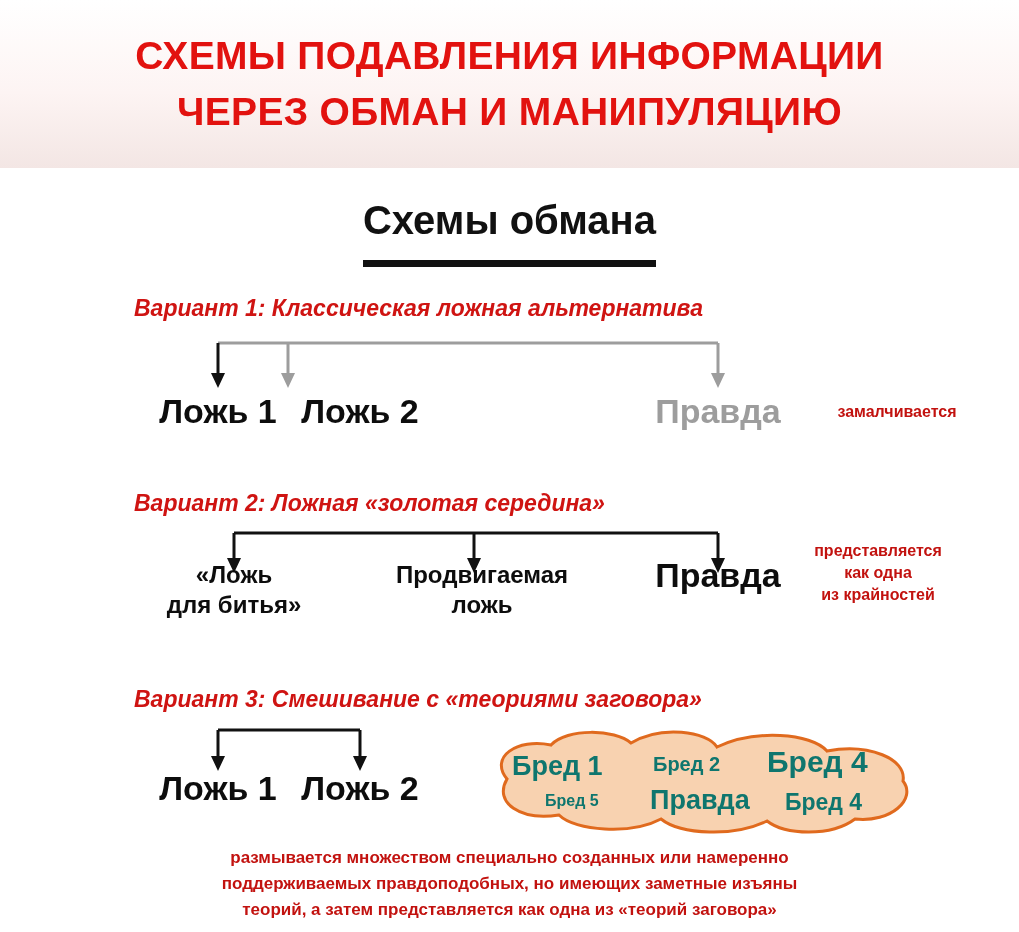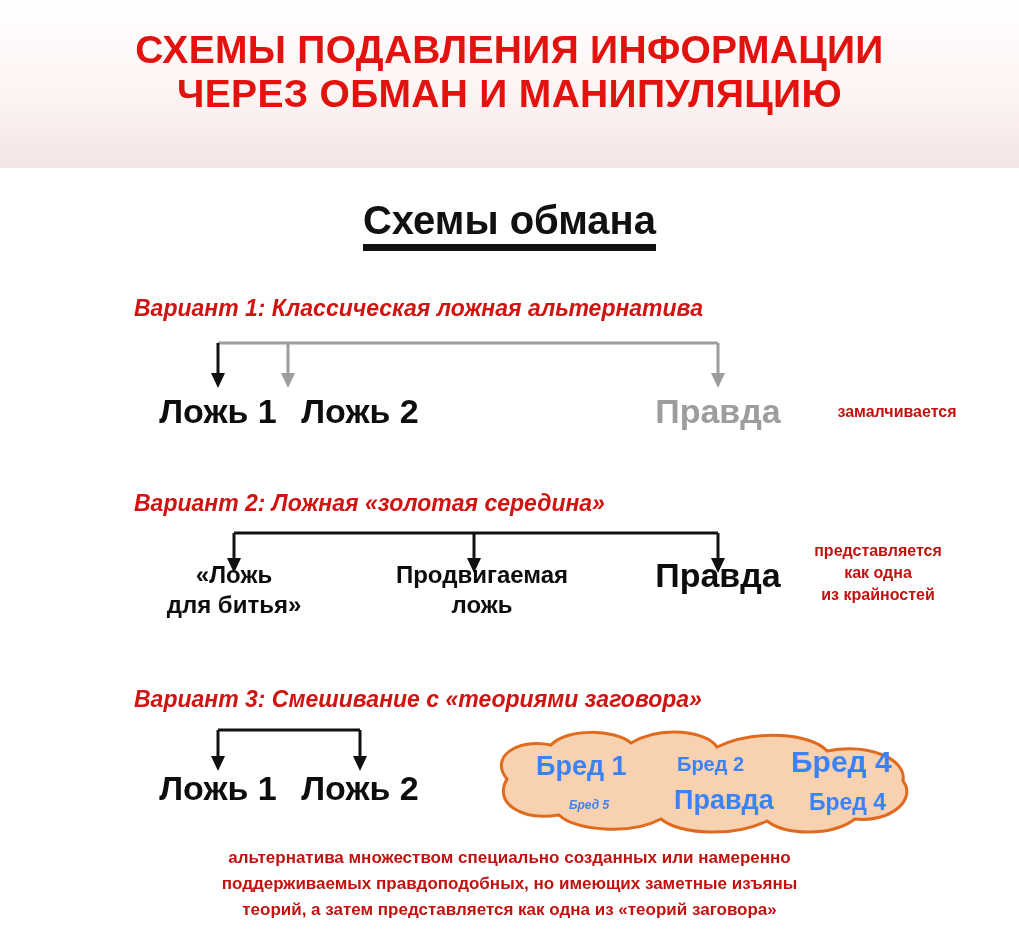--- a/index.html
+++ b/index.html
@@ -25,40 +25,40 @@
   }
   .header-title {
     position: absolute;
     top: 28px;
     left: 0;
     width: 1019px;
     text-align: center;
     color: #e2120f;
     font-weight: bold;
     font-size: 39px;
-    line-height: 44px;
+    line-height: 56px;
     letter-spacing: 0.3px;
     font-family: "Liberation Sans", sans-serif;
     white-space: pre-line;
   }
 
   
   .section-title {
     position: absolute;
     top: 198px;
     left: 0;
     width: 1019px;
     text-align: center;
     font-size: 40px;
     font-weight: bold;
     color: #111111;
   }
   .section-title span {
     border-bottom: 7px solid #111111;
-    padding-bottom: 2px;
+    padding-bottom: 18px;
   }
 
   
   .variant-label {
     position: absolute;
     color: #cf1412;
     font-weight: bold;
     font-style: italic;
     font-size: 23px;
     white-space: nowrap;
@@ -94,23 +94,22 @@
   .blob {
     position: absolute;
     left: 455px;
     top: 727px;
     width: 470px;
     height: 110px;
   }
   .blob-text {
     position: absolute;
     font-weight: bold;
-    color: #3b82f6;
+    color: #0f766e;
     white-space: nowrap;
-    margin-left: 24px;
   }
 
   .footer-note {
     position: absolute;
     left: 0;
     top: 845px;
     width: 1019px;
     text-align: center;
     color: #c2120f;
     font-weight: bold;
@@ -196,20 +195,20 @@
              C 414 16, 452 32, 448 54
              C 462 72, 436 96, 400 92
              C 376 110, 330 108, 312 94
              C 280 110, 226 108, 206 92
              C 176 108, 120 104, 104 88
              C 66 94, 38 76, 52 52 Z" fill="#f8d2b0" stroke="#e06a1e" stroke-width="3"></path>
   </svg>
   <div class="blob-text" style="left:57px; top:24px; font-size:27px;">Бред 1</div>
   <div class="blob-text" style="left:198px; top:26px; font-size:20px;">Бред 2</div>
   <div class="blob-text" style="left:312px; top:18px; font-size:30px;">Бред 4</div>
-  <div class="blob-text" style="left:90px; top:71px; font-size:12px;font-style:italic;">Бред 5</div>
+  <div class="blob-text" style="left:90px; top:65px; font-size:16px;">Бред 5</div>
   <div class="blob-text" style="left:195px; top:58px; font-size:27px;">Правда</div>
   <div class="blob-text" style="left:330px; top:62px; font-size:23px;">Бред 4</div>
 </div>
 
-<div class="footer-note">альтернатива множеством специально созданных или намеренно
+<div class="footer-note">размывается множеством специально созданных или намеренно
 поддерживаемых правдоподобных, но имеющих заметные изъяны
 теорий, а затем представляется как одна из «теорий заговора»</div>
 
 </body></html>

